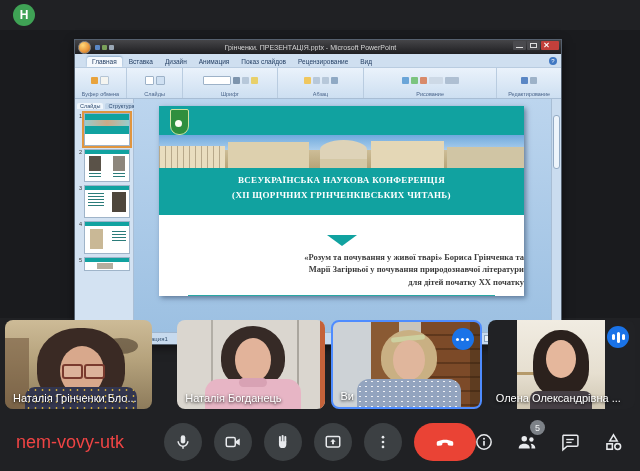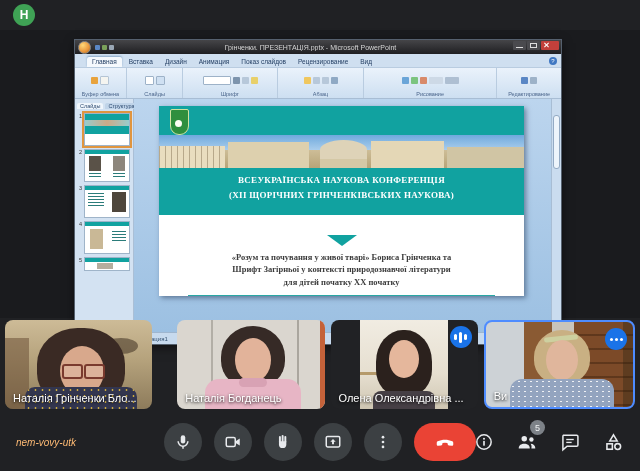--- a/index.html
+++ b/index.html
@@ -67,21 +67,21 @@
         border:1px solid #cfe3a0;border-radius:2px 2px 9px 9px;}
   .logo:after{content:"";position:absolute;left:4px;top:10px;width:7px;height:7px;background:#fdfdf4;border-radius:50%;}
   .strip{height:33px;position:relative;overflow:hidden;
          background:linear-gradient(180deg,#6fa9dd 0%,#a9cdec 45%,#cdbd97 46%,#b7a478 100%);}
   .bld{position:absolute;bottom:0;background:#e9ddbf;
        background-image:repeating-linear-gradient(90deg,rgba(90,70,40,.35) 0 1px,transparent 1px 6px);}
   .dome{position:absolute;border-radius:50% 50% 0 0;background:#ded3b8;}
   .band2{height:43px;background:#11a2a0;color:#fff;text-align:center;
          font-family:"Liberation Serif",serif;font-weight:bold;font-size:9px;line-height:1.65;
          letter-spacing:.3px;padding-top:5px;}
-  .topic{position:relative;flex:1;text-align:center;margin-top:20px;}
+  .topic{position:relative;flex:1;text-align:right;margin-top:20px;}
   .tri{position:absolute;top:0;left:50%;transform:translateX(-50%);width:0;height:0;
        border-left:15px solid transparent;border-right:15px solid transparent;border-top:11px solid #11a2a0;}
   .topic-text{margin-top:16px;font-family:"Liberation Serif",serif;font-weight:bold;color:#3c3c3c;
               font-size:8.5px;line-height:1.45;}
   .rule{margin:7px auto 0;width:84%;border-top:1px solid #2aa7a4;}
   .vscroll{position:absolute;right:0;top:0;bottom:0;width:9px;background:#cadcef;border-left:1px solid #a8bdd4;}
   .vthumb{position:absolute;left:1px;right:1px;top:16px;height:52px;background:#edf4fb;
           border:1px solid #93aac4;border-radius:3px;}
 
   .ppt-status{height:11px;background:#c7daee;border-top:1px solid #9fb6cf;display:flex;align-items:center;
@@ -136,21 +136,21 @@
   .t4 .face{left:60px;top:18px;width:32px;height:40px;background:#e0b69c;border-radius:50%;}
   .t4 .body{left:24px;bottom:0;width:104px;height:28px;background:#93a4bf;border-radius:12px 12px 0 0;
             background-image:radial-gradient(rgba(255,255,255,.85) 1px,transparent 1.3px);background-size:6px 5px;}
   .bluedot{position:absolute;top:6px;right:6px;width:22px;height:22px;border-radius:50%;background:#1a73e8;
            display:flex;align-items:center;justify-content:center;gap:2px;z-index:6;}
   .bar{width:3px;background:#fff;border-radius:2px;}
   .dot{width:3px;height:3px;background:#fff;border-radius:50%;}
 
   
   .controls{height:58px;position:relative;display:flex;align-items:center;justify-content:center;}
-  .code{position:absolute;left:16px;color:#fdba74;font-size:10px;font-style:italic;}
+  .code{position:absolute;left:16px;color:#ef4444;font-size:18px;}
   .ctr{display:flex;gap:12px;align-items:center;}
   .cbtn{width:38px;height:38px;border-radius:50%;background:#3c4043;display:flex;align-items:center;justify-content:center;cursor:pointer;}
   .cbtn.end{width:62px;border-radius:20px;background:#ea4335;}
   .right-icons{position:absolute;right:16px;display:flex;gap:21px;align-items:center;}
   .ricon{position:relative;width:22px;height:22px;display:flex;align-items:center;justify-content:center;}
   .badge{position:absolute;top:-11px;right:-7px;width:15px;height:15px;border-radius:50%;background:#7d8288;
          color:#f1f3f4;font-size:9px;display:flex;align-items:center;justify-content:center;}
 </style>
 </head>
 <body>
@@ -309,27 +309,27 @@
             <div class="strip">
               <div class="bld" style="left:0;width:18%;height:22px"></div>
               <div class="bld" style="left:19%;width:22%;height:26px;background:#ddd0ae"></div>
               <div class="dome" style="left:44%;width:13%;height:20px;bottom:8px"></div>
               <div class="bld" style="left:44%;width:13%;height:9px;background:#d4c8a6"></div>
               <div class="bld" style="left:58%;width:20%;height:27px;background:#e4d7b6"></div>
               <div class="bld" style="left:79%;width:21%;height:21px;background:#d0c5a4"></div>
             </div>
             <div class="band2">
               <div>ВСЕУКРАЇНСЬКА НАУКОВА КОНФЕРЕНЦІЯ</div>
-              <div>(ХІІ ЩОРІЧНИХ ГРІНЧЕНКІВСЬКИХ НАУКОВА)</div>
+              <div>(ХІІ ЩОРІЧНИХ ГРІНЧЕНКІВСЬКИХ ЧИТАНЬ)</div>
             </div>
             <div class="topic">
               <div class="tri"></div>
               <div class="topic-text">
                 <div>«Розум та почування у живої тварі» Бориса Грінченка та</div>
-                <div>Шрифт Загірньої у контексті природознавчої літератури</div>
+                <div>Марії Загірньої у почування природознавчої літератури</div>
                 <div>для дітей початку ХХ початку</div>
               </div>
               <div class="rule"></div>
             </div>
           </div>
           <div class="vscroll">
             <div class="vthumb"></div>
           </div>
         </div>
       </div>
@@ -369,49 +369,49 @@
       <div class="line"></div>
         <div class="line2"></div>
         <div class="sliver"></div>
       <div class="hair"></div>
         <div class="face"></div>
       <div class="body"></div>
         <div class="collar"></div>
       <div class="pname">Наталія Богданець</div>
     </div>
 
-    <div class="tile t3">
-      <div class="scene">
-          <div class="desk"></div>
-        </div>
-      <div class="hair"></div>
-        <div class="face"></div>
-        <div class="body"></div>
-      <div class="bluedot">
-        <div class="bar" style="height:6px"></div>
-          <div class="bar" style="height:11px"></div>
-          <div class="bar" style="height:6px"></div>
-      </div>
-      <div class="pname">Олена Олександрівна ...</div>
-    </div>
-
     <div class="tile t4 active">
       <div class="shelves"></div>
       <div class="hair"></div>
         <div class="band"></div>
         <div class="face"></div>
         <div class="body"></div>
       <div class="bluedot">
         <div class="dot"></div>
           <div class="dot"></div>
           <div class="dot"></div>
       </div>
       <div class="pname">Ви</div>
     </div>
 
+    <div class="tile t3">
+      <div class="scene">
+          <div class="desk"></div>
+        </div>
+      <div class="hair"></div>
+        <div class="face"></div>
+        <div class="body"></div>
+      <div class="bluedot">
+        <div class="bar" style="height:6px"></div>
+          <div class="bar" style="height:11px"></div>
+          <div class="bar" style="height:6px"></div>
+      </div>
+      <div class="pname">Олена Олександрівна ...</div>
+    </div>
+
   </div>
 
   <div class="controls">
     <div class="code">nem-vovy-utk</div>
 
     <div class="ctr">
       <div class="cbtn">
         <svg width="18" height="18" viewBox="0 0 24 24">
           <rect x="9" y="3" width="6" height="11" rx="3" fill="#e8eaed"></rect>
           <path d="M5.5 11a6.5 6.5 0 0 0 13 0" fill="none" stroke="#e8eaed" stroke-width="2"></path>

